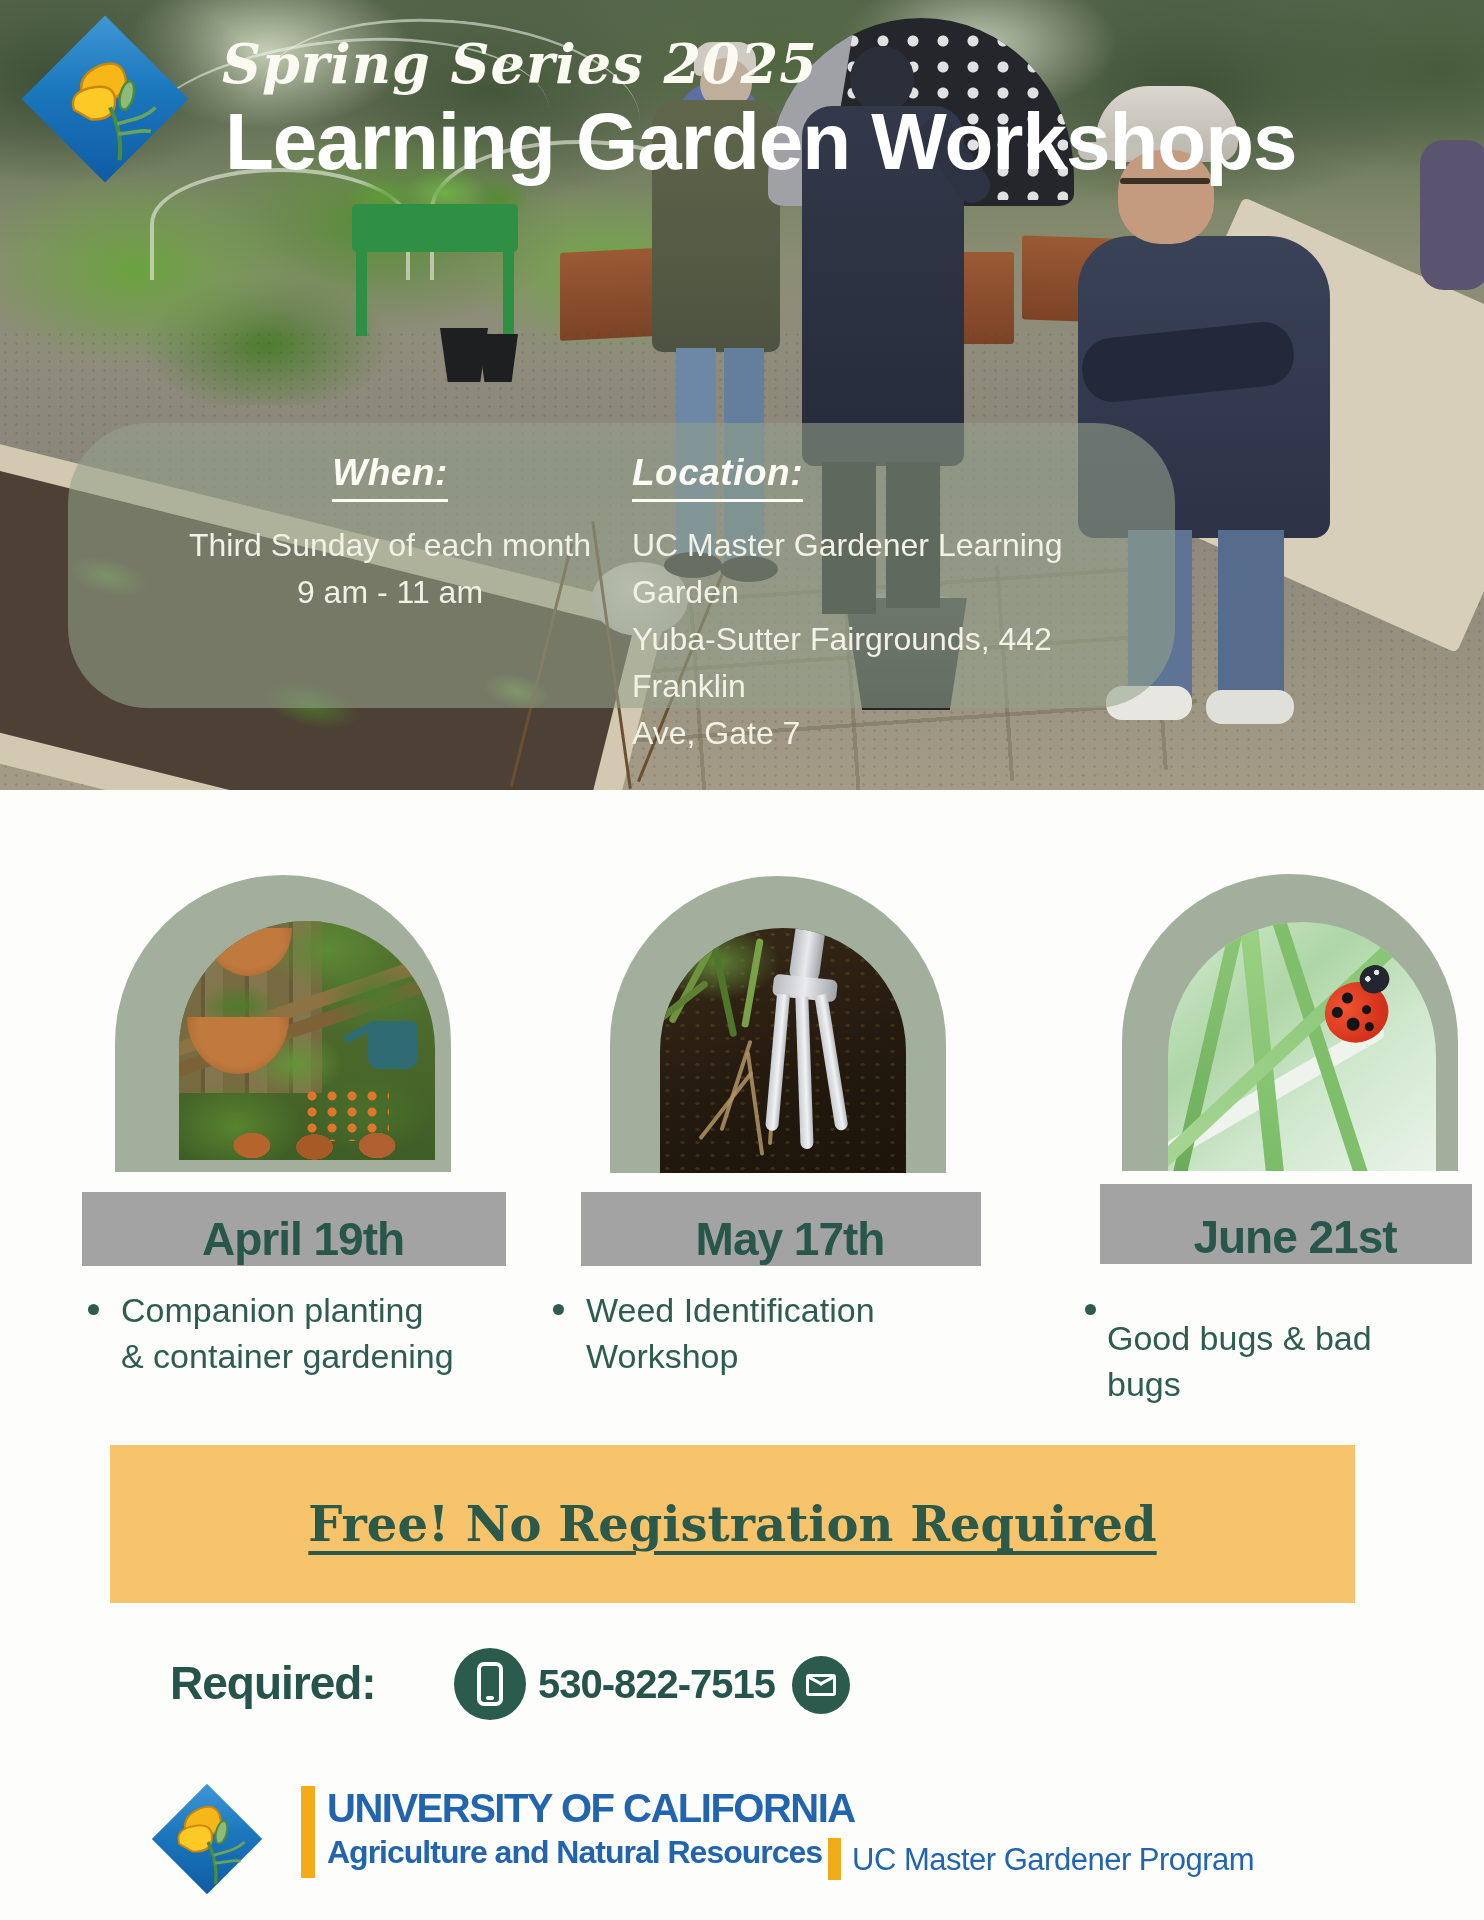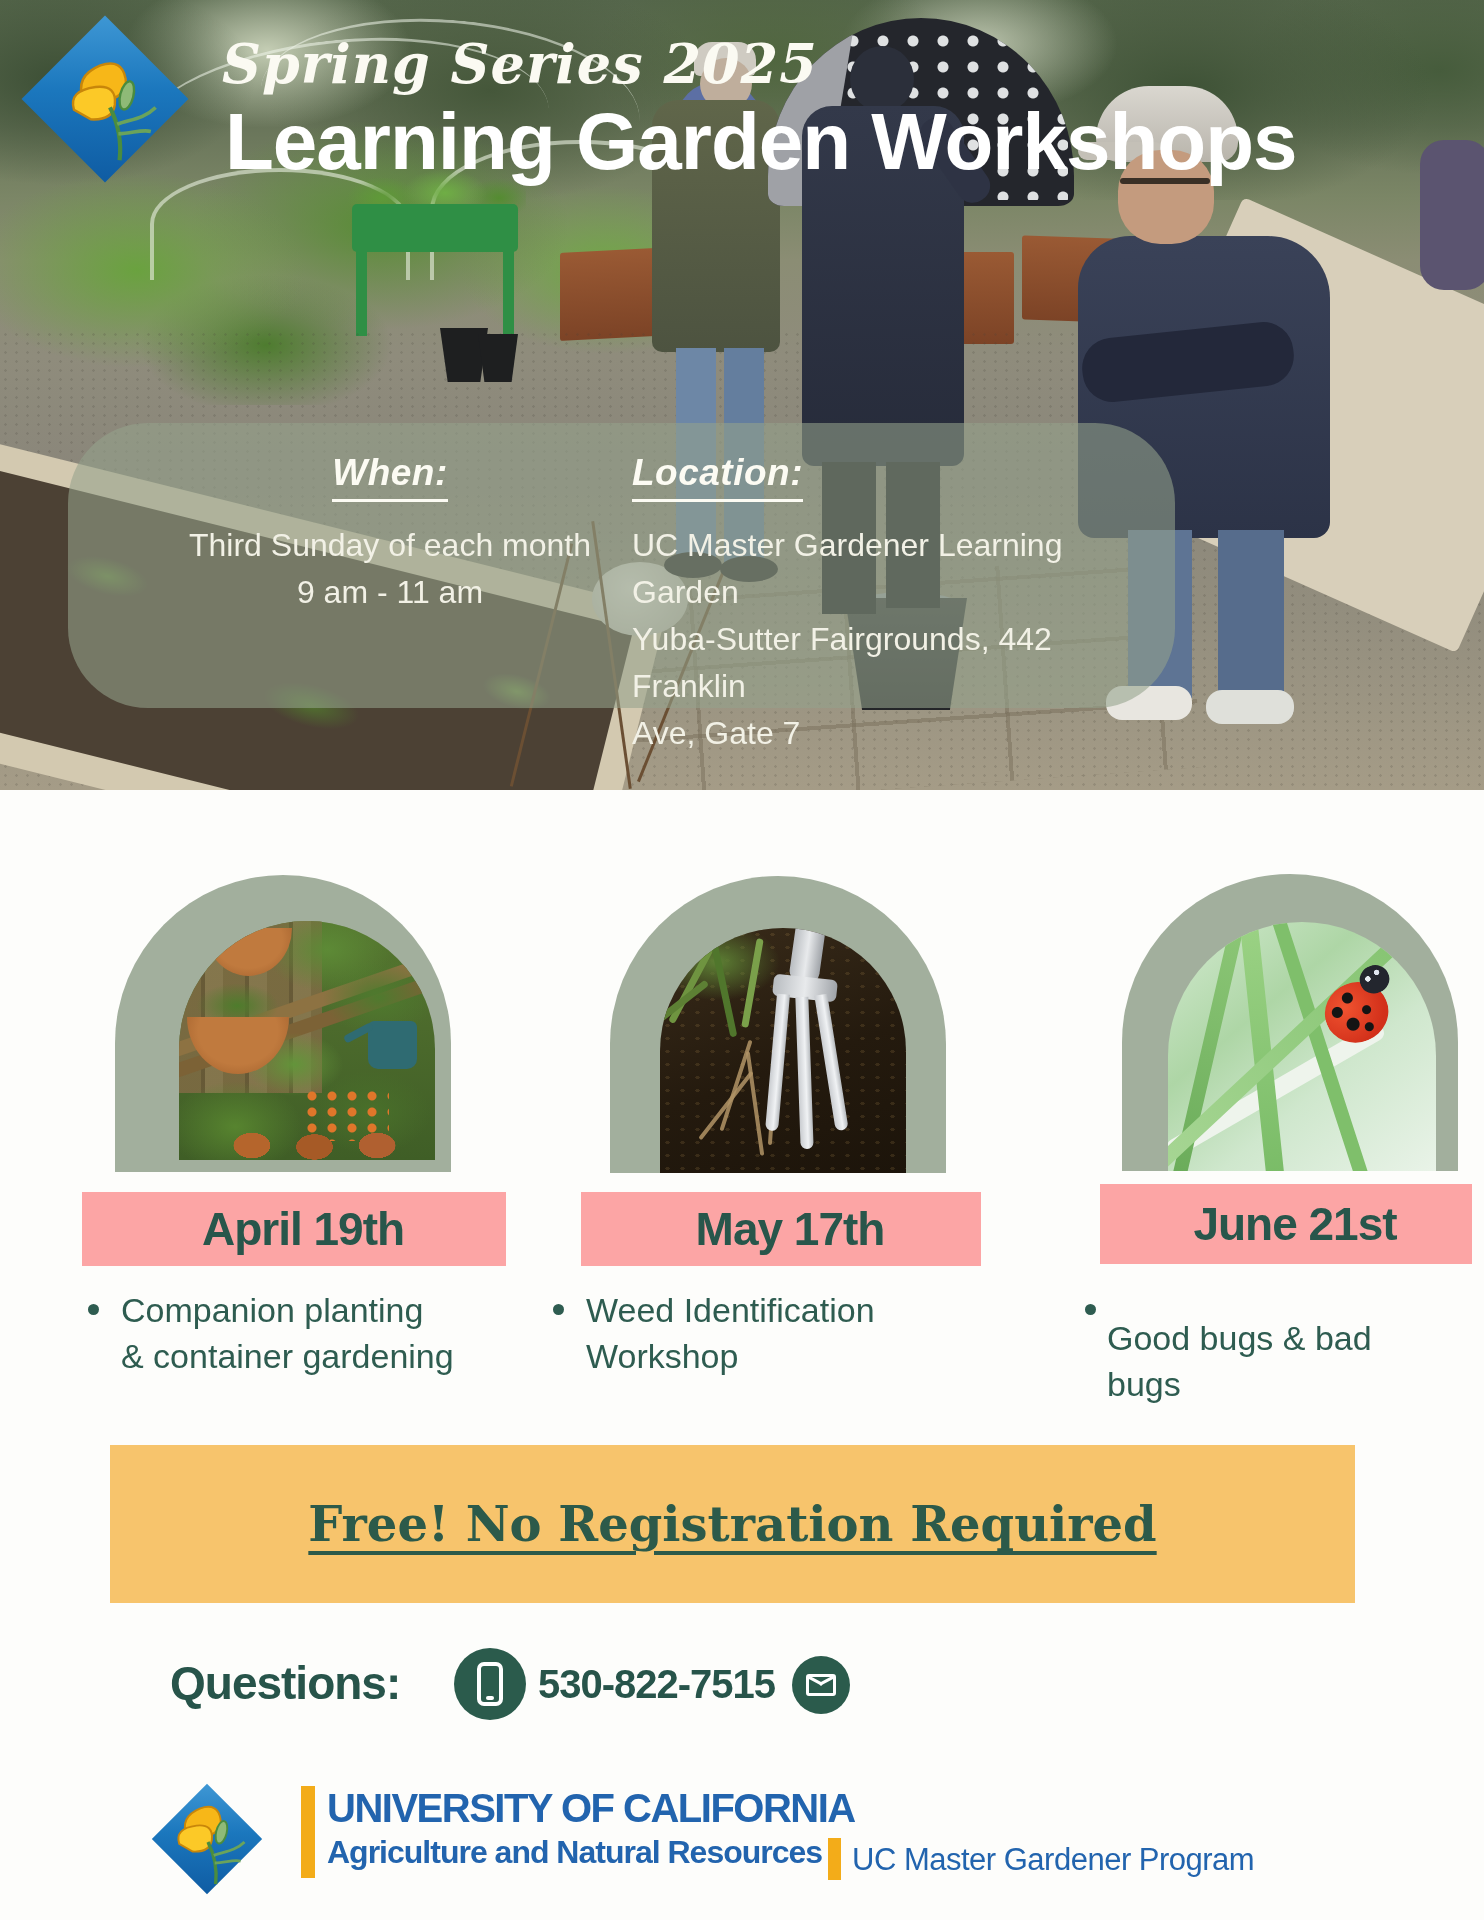--- a/index.html
+++ b/index.html
@@ -204,21 +204,21 @@
       radial-gradient(circle 6px at 45% 22%, #141414 5px, rgba(0,0,0,0) 6px),
       radial-gradient(circle 7px at 38% 66%, #141414 6px, rgba(0,0,0,0) 7px),
       radial-gradient(circle 5px at 66% 52%, #141414 4px, rgba(0,0,0,0) 5px),
       radial-gradient(circle 5px at 60% 80%, #141414 4px, rgba(0,0,0,0) 5px),
       radial-gradient(circle at 35% 35%, #f05330, #d2301a 70%); }
   .jn-lb-head { left:46px; top:0; width:30px; height:28px; background:#23262e; border-radius:50%;
     background-image:radial-gradient(circle 3px at 30% 40%, #e8ecf2 2.5px, rgba(0,0,0,0) 3px),
       radial-gradient(circle 3px at 65% 30%, #dfe5ee 2.5px, rgba(0,0,0,0) 3px); }
 
   
-  .date-banner { background:#fca5a5; display:flex; align-items:center; justify-content:center;padding-left:18px; }
+  .date-banner { background:#a3a3a3; display:flex; align-items:flex-end; justify-content:center;padding-left:18px; }
   .date-banner span { color:#28564b; font-weight:700; font-size:46px; letter-spacing:-1px; }
   .db-april { left:82px;  top:1192px; width:424px; height:74px; }
   .db-may   { left:581px; top:1192px; width:400px; height:74px; }
   .db-june  { left:1100px; top:1184px; width:372px; height:80px; }
   .topic { display:flex; color:#2e5c50; font-size:34px; line-height:46px; }
   .topic .dot { width:11px; height:11px; border-radius:50%; background:#2e5c50; margin-top:17px; flex:none; }
   .topic .tx { margin-left:22px; }
   .tp-april { left:88px;  top:1287px; width:380px; }
   .tp-may   { left:553px; top:1287px; width:380px; }
   .tp-june  { left:1085px; top:1287px; width:360px;flex-direction:column; }
@@ -419,21 +419,21 @@
     <div class="tx">
       <div>Good bugs &amp; bad</div>
       <div>bugs</div>
     </div>
   </div>
 
   <div class="abs free-banner">
     <span>Free! No Registration Required</span>
   </div>
 
-  <div class="abs q-label">Questions:</div>
+  <div class="abs q-label">Required:</div>
   <div class="abs icon-circle phone-circle">
     <div class="phone-glyph"></div>
   </div>
   <div class="abs phone-number">530-822-7515</div>
   <div class="abs icon-circle mail-circle">
     <div class="mail-glyph"></div>
   </div>
 
   <div class="abs footer-diamond"></div>
   <svg class="abs poppy-footer" viewBox="0 0 100 100">

